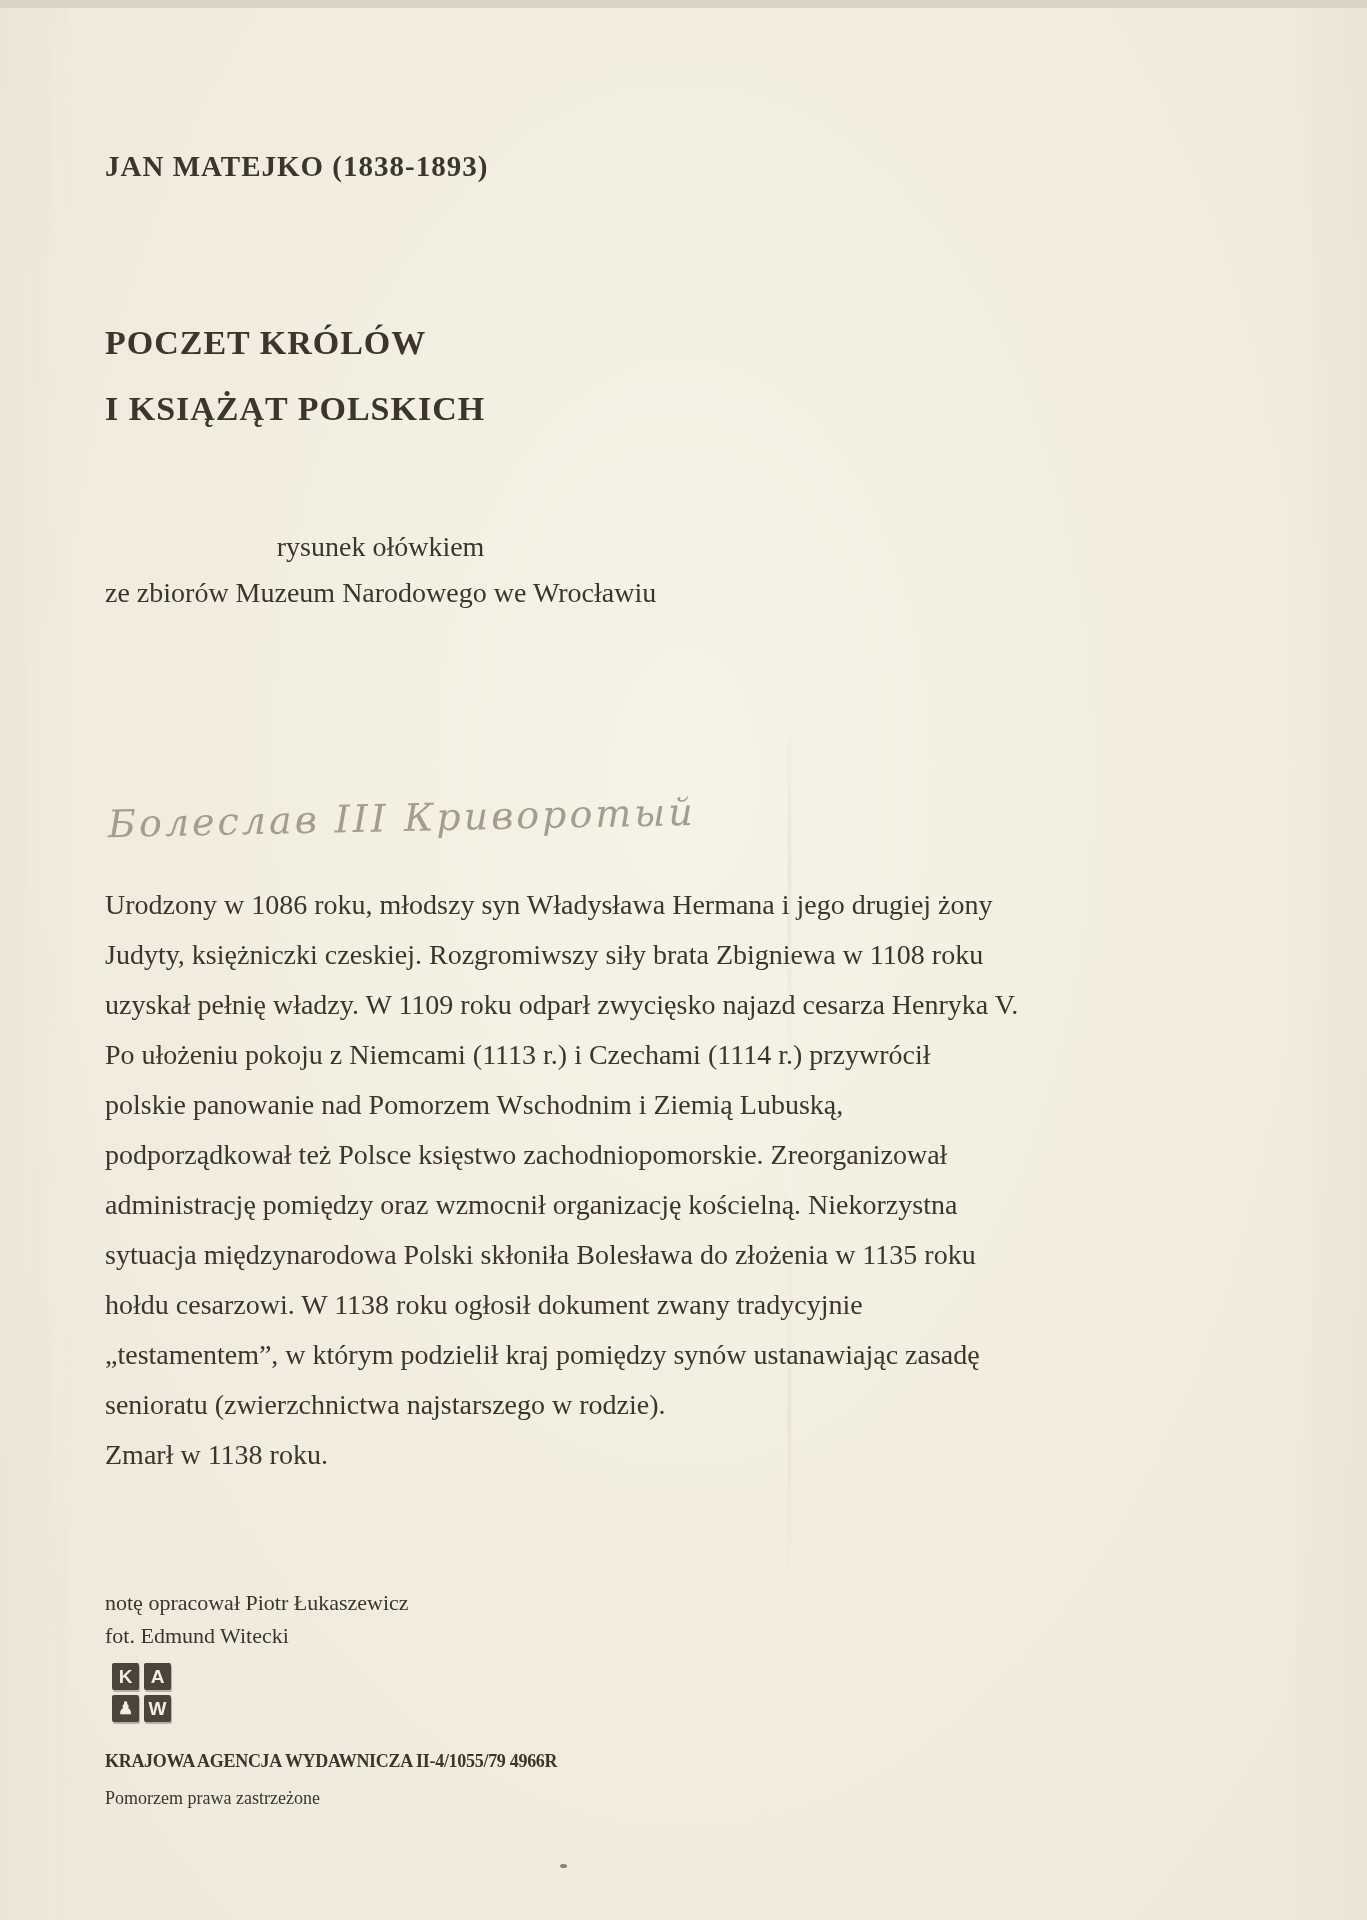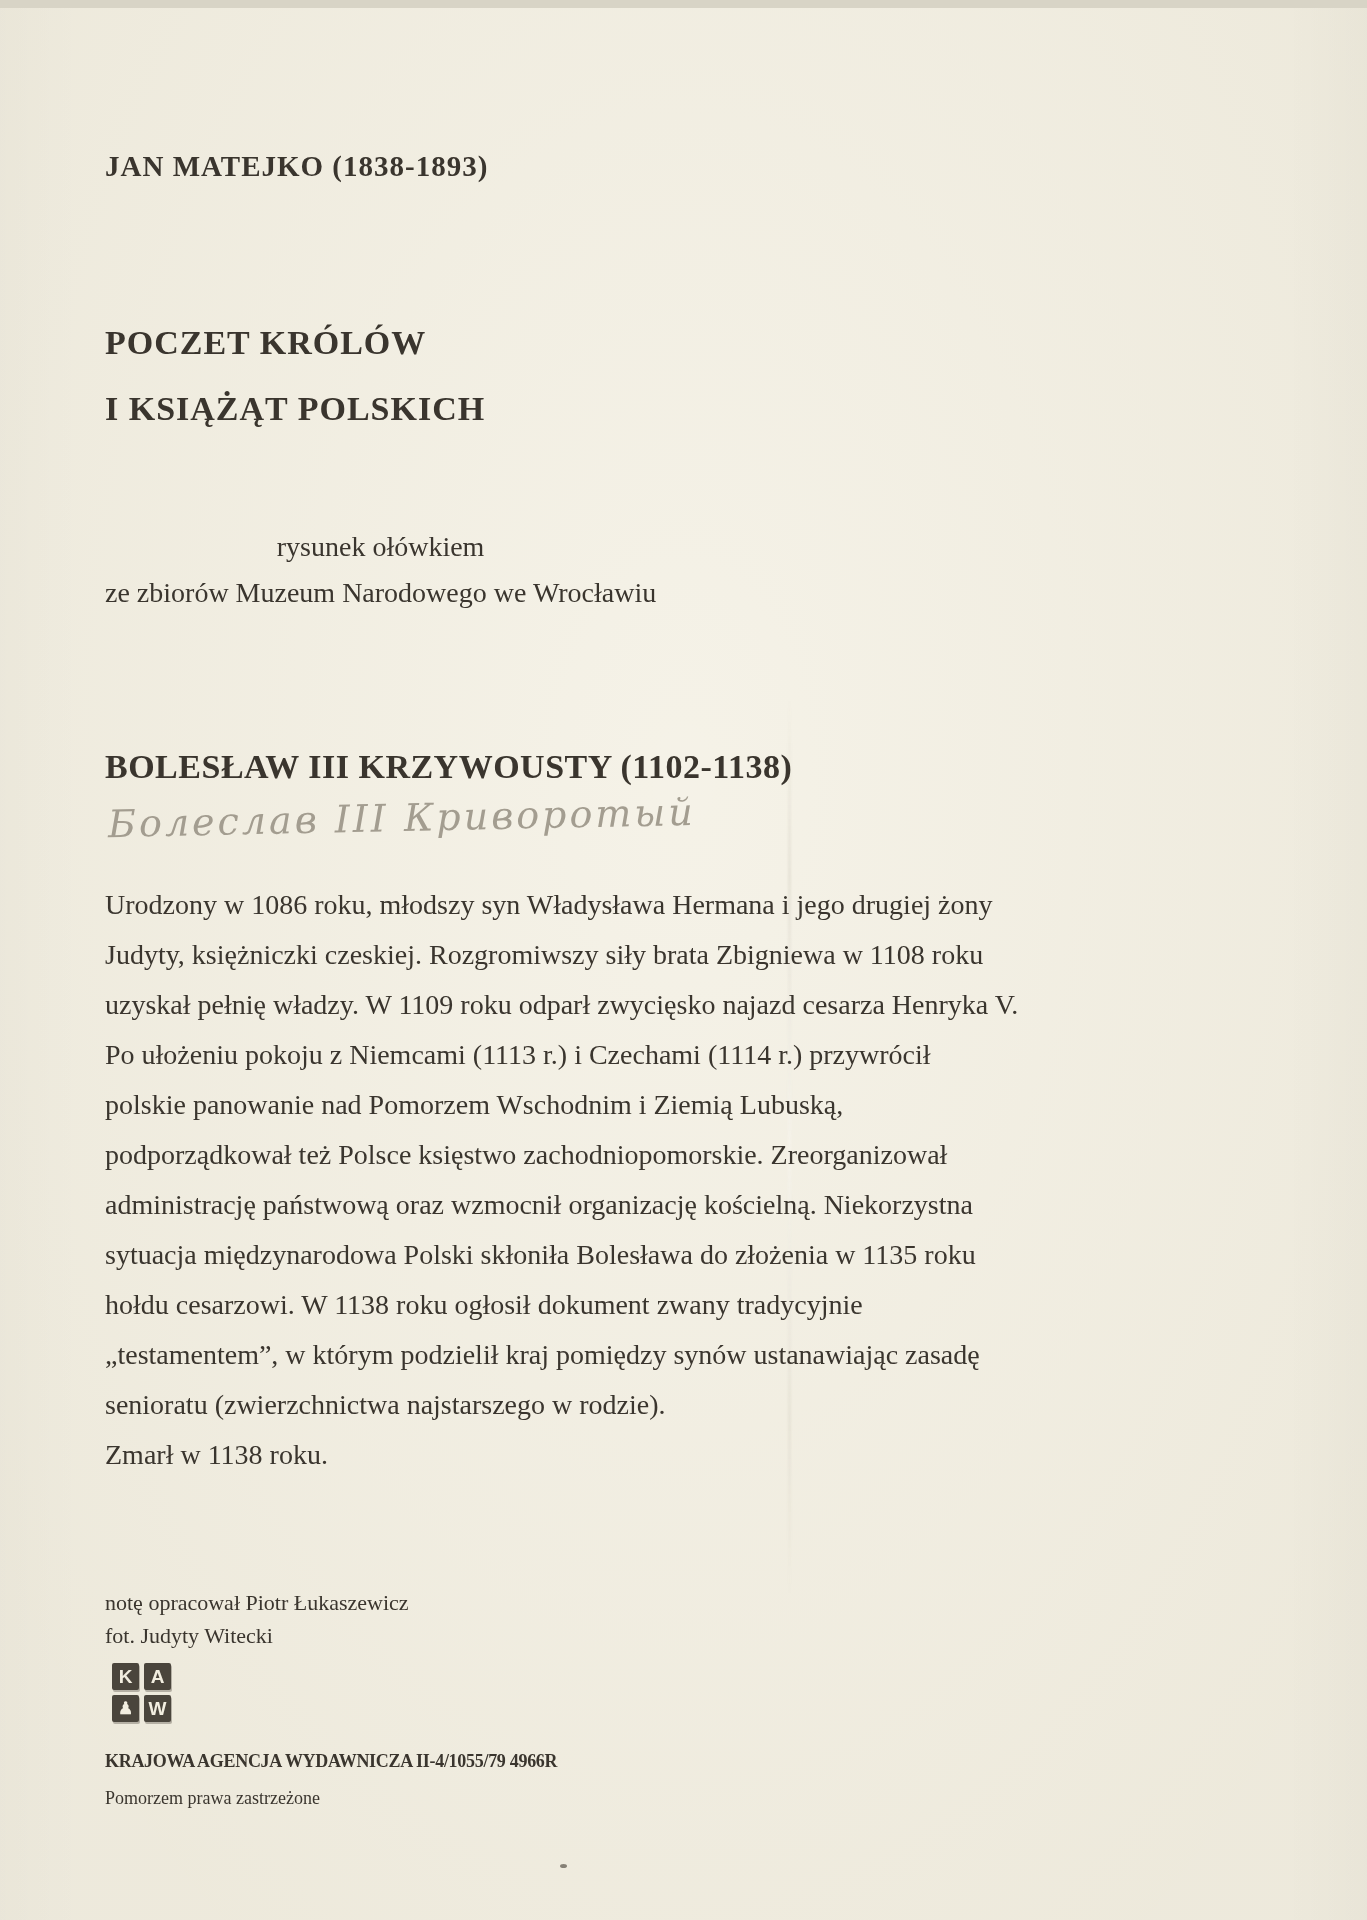--- a/index.html
+++ b/index.html
@@ -95,42 +95,41 @@
   <div class="title">
     <div>POCZET KRÓLÓW</div>
     <div>I KSIĄŻĄT POLSKICH</div>
   </div>
 
   <div class="subtitle">
     <div>rysunek ołówkiem</div>
     <div>ze zbiorów Muzeum Narodowego we Wrocławiu</div>
   </div>
 
-  <div class="heading">BOLESŁAW III KRZYWOUSTY (1102-1138)</div>
 
   <div class="handwriting">Болеслав III Криворотый</div>
 
   <div class="body-text">
     <div>Urodzony w 1086 roku, młodszy syn Władysława Hermana i jego drugiej żony</div>
     <div>Judyty, księżniczki czeskiej. Rozgromiwszy siły brata Zbigniewa w 1108 roku</div>
     <div>uzyskał pełnię władzy. W 1109 roku odparł zwycięsko najazd cesarza Henryka V.</div>
     <div>Po ułożeniu pokoju z Niemcami (1113 r.) i Czechami (1114 r.) przywrócił</div>
     <div>polskie panowanie nad Pomorzem Wschodnim i Ziemią Lubuską,</div>
     <div>podporządkował też Polsce księstwo zachodniopomorskie. Zreorganizował</div>
-    <div>administrację państwową oraz wzmocnił organizację kościelną. Niekorzystna</div>
+    <div>administrację pomiędzy oraz wzmocnił organizację kościelną. Niekorzystna</div>
     <div>sytuacja międzynarodowa Polski skłoniła Bolesława do złożenia w 1135 roku</div>
     <div>hołdu cesarzowi. W 1138 roku ogłosił dokument zwany tradycyjnie</div>
     <div>„testamentem”, w którym podzielił kraj pomiędzy synów ustanawiając zasadę</div>
     <div>senioratu (zwierzchnictwa najstarszego w rodzie).</div>
     <div>Zmarł w 1138 roku.</div>
   </div>
 
   <div class="credits">
     <div>notę opracował Piotr Łukaszewicz</div>
-    <div>fot. Judyty Witecki</div>
+    <div>fot. Edmund Witecki</div>
   </div>
 
   <div class="kaw-logo">
     <div class="kaw-tile">K</div>
     <div class="kaw-tile">A</div>
     <div class="kaw-tile">
         <span class="pawn">♟</span>
       </div>
     <div class="kaw-tile">W</div>
   </div>

